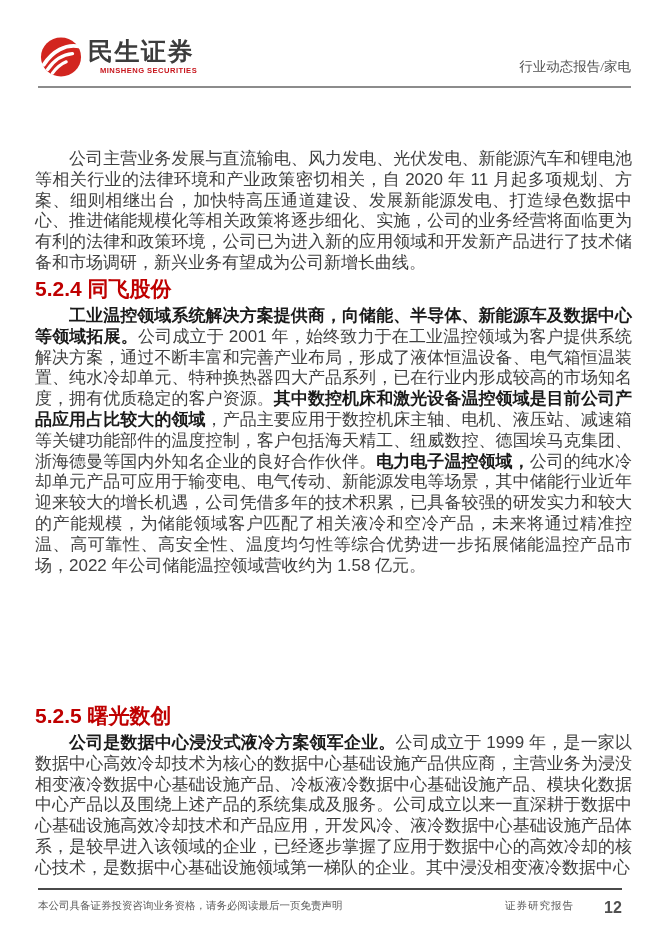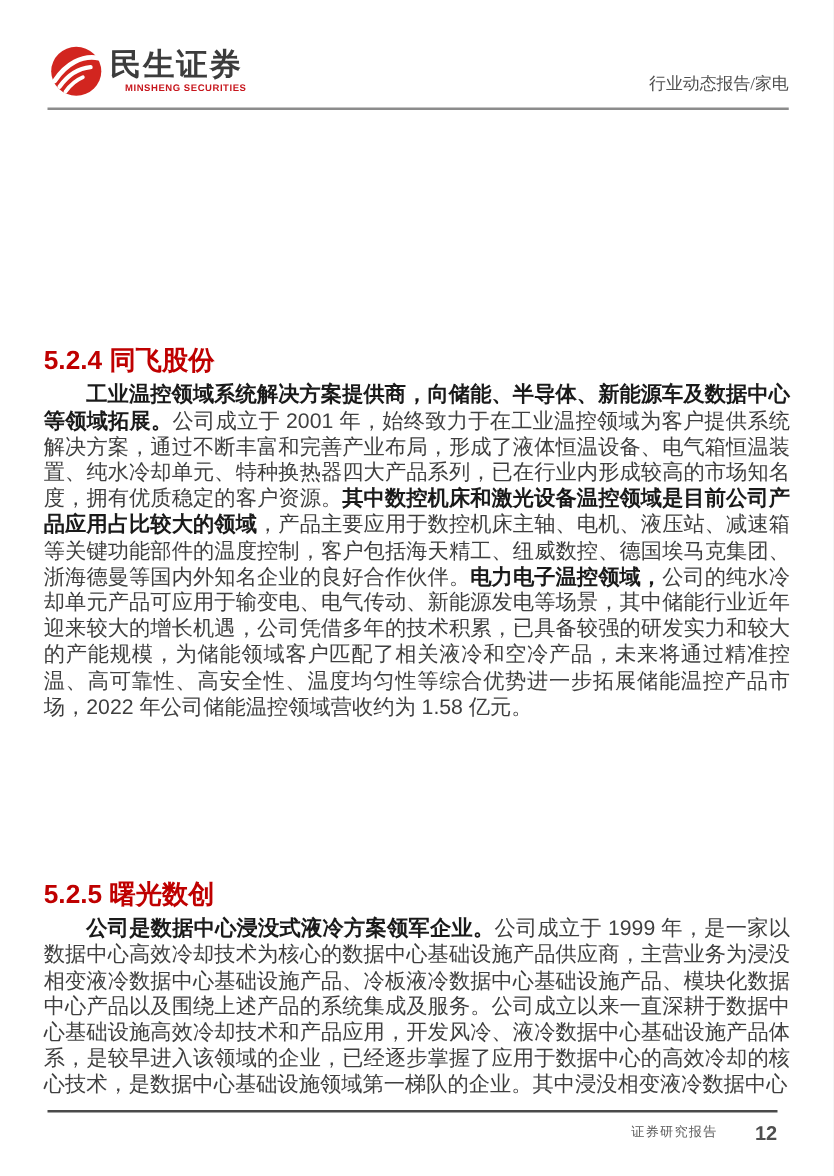--- a/index.html
+++ b/index.html
@@ -81,27 +81,29 @@
       <path d="M8 35 C 15 25, 23 19.5, 34 18.5" stroke="#ffffff" stroke-width="3.6" fill="none" stroke-linecap="round"></path>
       <path d="M13 39 C 17 33.5, 21.5 29.5, 27.5 27" stroke="#ffffff" stroke-width="3.2" fill="none" stroke-linecap="round"></path>
     </svg>
   </div>
   <div class="brand-cn">民生证券</div>
   <div class="brand-en">MINSHENG SECURITIES</div>
   <div class="report-type">行业动态报告/家电</div>
   <div class="header-rule"></div>
 
 
+  <p class="para indent" id="p2">公司主营业务发展与直流输电、风力发电、光伏发电、新能源汽车和锂电池等相关行业的法律环境和产业政策密切相关，自 2020 年 11 月起多项规划、方案、细则相继出台，加快特高压通道建设、发展新能源发电、打造绿色数据中心、推进储能规模化等相关政策将逐步细化、实施，公司的业务经营将面临更为有利的法律和政策环境，公司已为进入新的应用领域和开发新产品进行了技术储备和市场调研，新兴业务有望成为公司新增长曲线。</p>
 
   <h2 class="sec-heading" id="h1">5.2.4 同飞股份</h2>
 
   <p class="para indent" id="p3"><b>工业温控领域系统解决方案提供商，向储能、半导体、新能源车及数据中心等领域拓展。</b><span>公司成立于 2001 年，始终致力于在工业温控领域为客户提供系统解决方案，通过不断丰富和完善产业布局，形成了液体恒温设备、电气箱恒温装置、纯水冷却单元、特种换热器四大产品系列，已在行业内形成较高的市场知名度，拥有优质稳定的客户资源。</span><b>其中数控机床和激光设备温控领域是目前公司产品应用占比较大的领域</b><span>，产品主要应用于数控机床主轴、电机、液压站、减速箱等关键功能部件的温度控制，客户包括海天精工、纽威数控、德国埃马克集团、浙海德曼等国内外知名企业的良好合作伙伴。</span><b>电力电子温控领域，</b><span>公司的纯水冷却单元产品可应用于输变电、电气传动、新能源发电等场景，其中储能行业近年迎来较大的增长机遇，公司凭借多年的技术积累，已具备较强的研发实力和较大的产能规模，为储能领域客户匹配了相关液冷和空冷产品，未来将通过精准控温、高可靠性、高安全性、温度均匀性等综合优势进一步拓展储能温控产品市场，2022 年公司储能温控领域营收约为 1.58 亿元。</span></p>
 
 
   <h2 class="sec-heading" id="h2">5.2.5 曙光数创</h2>
 
   <p class="para indent" id="p5"><b>公司是数据中心浸没式液冷方案领军企业。</b><span>公司成立于 1999 年，是一家以数据中心高效冷却技术为核心的数据中心基础设施产品供应商，主营业务为浸没相变液冷数据中心基础设施产品、冷板液冷数据中心基础设施产品、模块化数据中心产品以及围绕上述产品的系统集成及服务。公司成立以来一直深耕于数据中心基础设施高效冷却技术和产品应用，开发风冷、液冷数据中心基础设施产品体系，是较早进入该领域的企业，已经逐步掌握了应用于数据中心的高效冷却的核心技术，是数据中心基础设施领域第一梯队的企业。其中浸没相变液冷数据中心</span></p>
 
   <div class="footer-rule"></div>
+  <div class="footer-disclaimer">本公司具备证券投资咨询业务资格，请务必阅读最后一页免责声明</div>
   <div class="footer-label">证券研究报告</div>
   <div class="footer-page">12</div>
 
 </div>
 
 </body></html>

